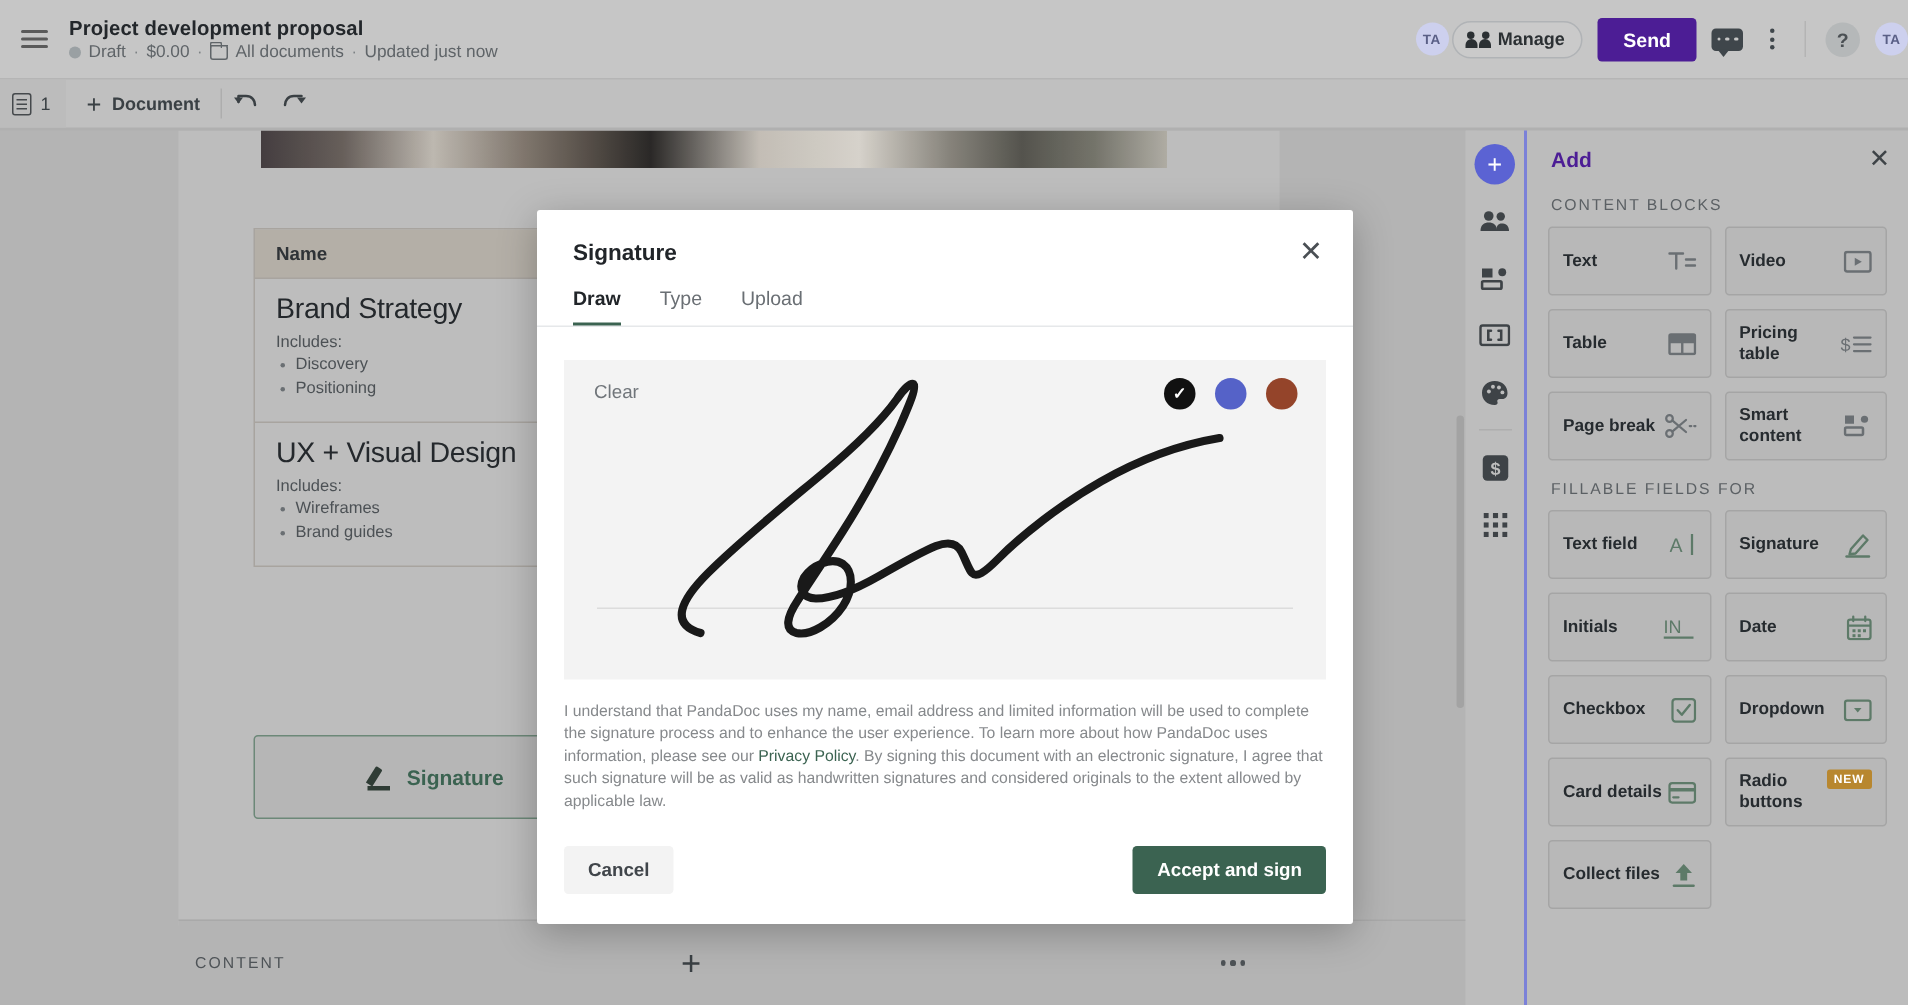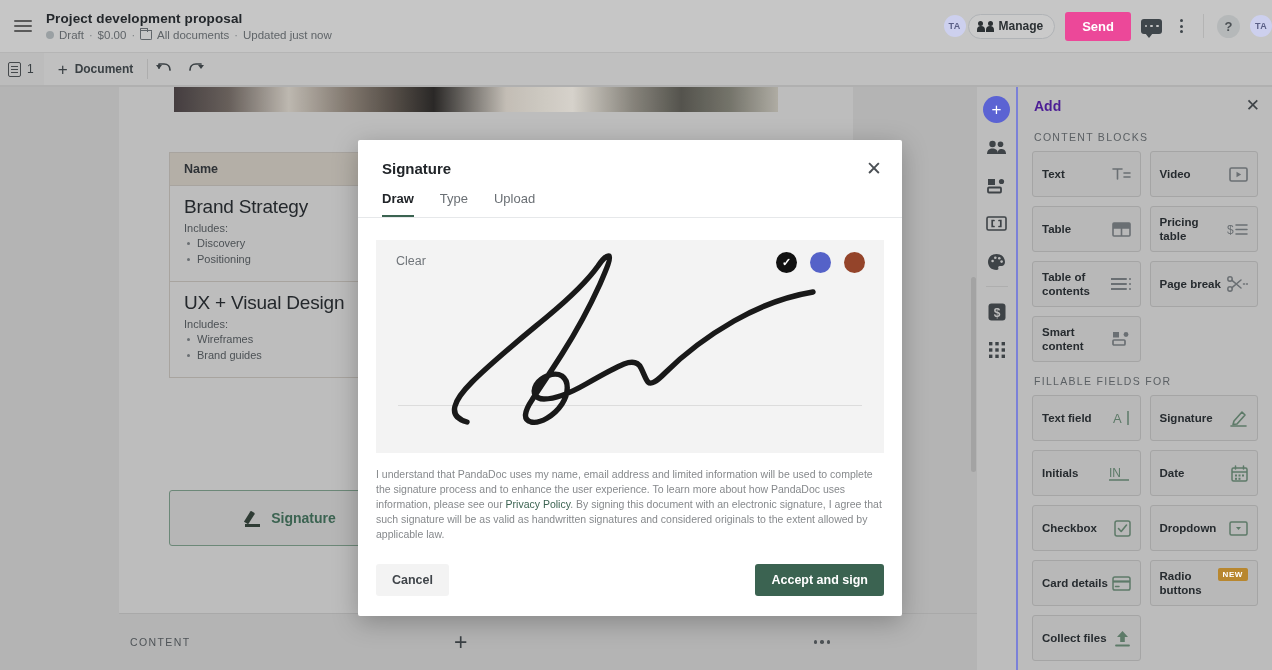--- a/index.html
+++ b/index.html
@@ -44,21 +44,21 @@
     margin-left: -8px;
   }
   .people-ic { position: relative; width: 15px; height: 11px; }
   .people-ic b { position: absolute; background: #2b3033; border-radius: 50%; }
   .people-ic b.h1 { width: 5px; height: 5px; left: 0; top: 0; }
   .people-ic b.h2 { width: 5px; height: 5px; right: 0; top: 0; }
   .people-ic b.b1 { width: 8px; height: 6px; left: -1px; bottom: 0; border-radius: 4px 4px 0 0; }
   .people-ic b.b2 { width: 8px; height: 6px; right: -1px; bottom: 0; border-radius: 4px 4px 0 0; }
 
   .send-btn {
-    background: #ec4899; color: #fff; font-size: 13px; font-weight: bold;
+    background: #4c1d95; color: #fff; font-size: 13px; font-weight: bold;
     border: none; border-radius: 3px; height: 29px; padding: 0 17px; cursor: pointer;
     font-family: "Liberation Sans", sans-serif;
   }
   .chat-ic { width: 21px; height: 15px; background: #3f464b; border-radius: 3px; position: relative; cursor: pointer; }
   .chat-ic:after { content:""; position:absolute; left:4px; bottom:-4px; border-left:4px solid transparent; border-right:4px solid transparent; border-top:5px solid #3f464b; }
   .chat-ic i { position:absolute; top:6px; left:3.5px; width:14px; height:2.5px; display:flex; justify-content:space-between; }
   .chat-ic i s { width:2.5px; height:2.5px; background:#c6c6c6; border-radius:50%; display:block; }
   .kebab { width: 18px; display: flex; flex-direction: column; align-items: center; gap: 2.5px; cursor: pointer; }
   .kebab s { width: 3px; height: 3px; background: #3f464b; border-radius: 50%; display: block; }
   .vdiv { width: 1px; height: 24px; background: #b4b4b4; margin: 0 3px; }
@@ -408,31 +408,20 @@
       <div class="blk">
         <span class="blk-label">Pricing table</span>
         <span class="blk-ic">
           <svg width="21" height="15" viewBox="0 0 21 15">
                 <text x="0" y="12" font-family="Liberation Sans, sans-serif" font-size="12" fill="currentColor">$</text>
                 <path d="M9 3 H20 M9 7.5 H20 M9 12 H20" stroke="currentColor" stroke-width="1.5" stroke-linecap="round"></path>
               </svg>
         </span>
       </div>
       <div class="blk">
-        <span class="blk-label">Table of contents</span>
-        <span class="blk-ic">
-          <svg width="20" height="14" viewBox="0 0 20 14">
-                <path d="M0 2 H15 M0 7 H15 M0 12 H15" stroke="currentColor" stroke-width="2" stroke-linecap="round"></path>
-                <circle cx="19" cy="2" r="1" fill="currentColor"></circle>
-                <circle cx="19" cy="7" r="1" fill="currentColor"></circle>
-                <circle cx="19" cy="12" r="1" fill="currentColor"></circle>
-              </svg>
-        </span>
-      </div>
-      <div class="blk">
         <span class="blk-label">Page break</span>
         <span class="blk-ic">
           <svg width="21" height="16" viewBox="0 0 21 16">
                 <circle cx="3" cy="3" r="2.2" fill="none" stroke="currentColor" stroke-width="1.5"></circle>
                 <circle cx="3" cy="13" r="2.2" fill="none" stroke="currentColor" stroke-width="1.5"></circle>
                 <path d="M5 4.4 L14 12 M5 11.6 L14 4" stroke="currentColor" stroke-width="1.5" stroke-linecap="round"></path>
                 <path d="M16.5 8 H17.5 M19.5 8 H20.5" stroke="currentColor" stroke-width="1.5" stroke-linecap="round"></path>
               </svg>
         </span>
       </div>

